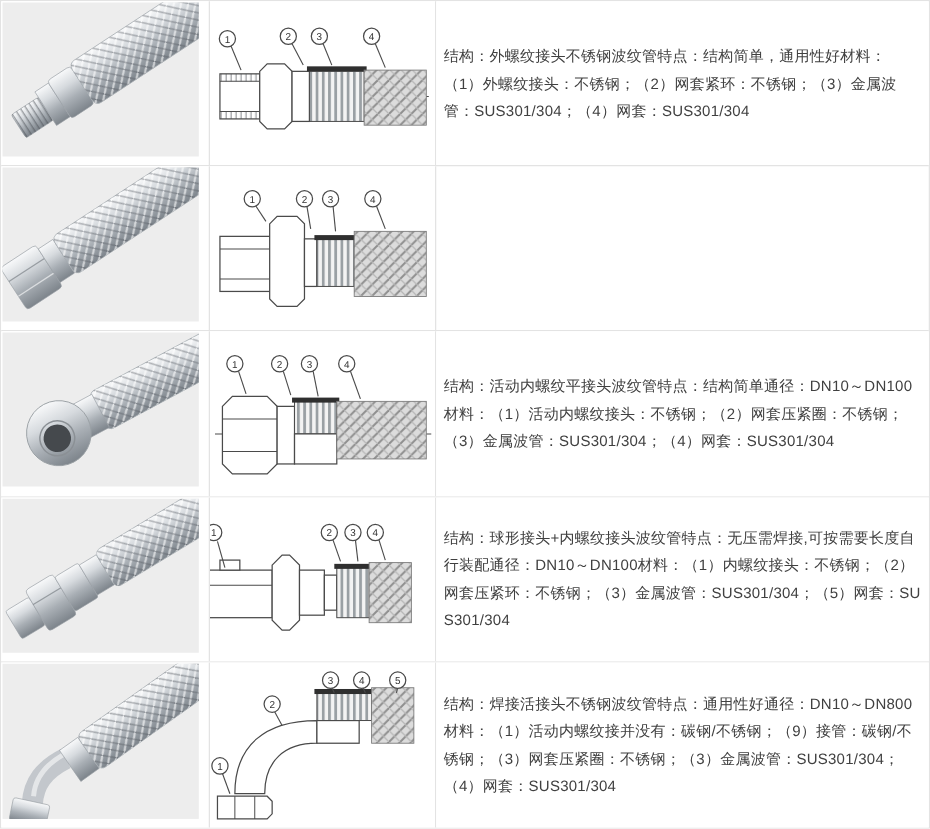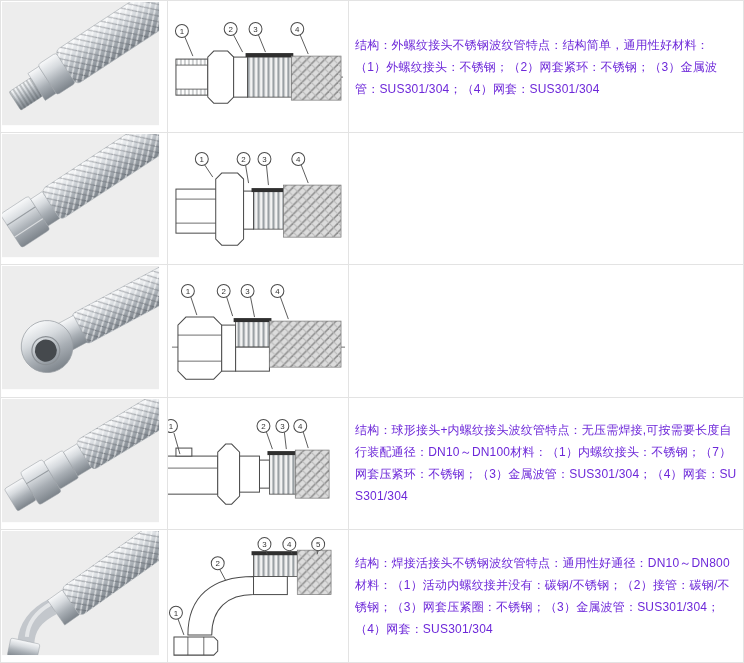--- a/index.html
+++ b/index.html
@@ -14,21 +14,21 @@
     box-sizing:border-box;border-bottom:1px solid #e3e3e3;min-height:0;
   }
   .row:last-child{border-bottom:none;}
   .cell{box-sizing:border-box;min-width:0;min-height:0;overflow:hidden;background:#fff;}
   .cell.photo,.cell.diagram{border-right:1px solid #e3e3e3;}
   .cell svg{display:block;width:100%;height:100%;}
   .cell.text{
     display:flex;align-items:center;padding:4px 6px;
   }
   .desc{
-    font-size:12px;line-height:22px;letter-spacing:0.2px;color:#6d28d9;
+    font-size:12px;line-height:22px;letter-spacing:0.2px;color:#404040;
     word-break:break-all;
   }
   .co-circle{fill:#ffffff;stroke:#4a4a4a;stroke-width:1;}
   .co-line{stroke:#4a4a4a;stroke-width:0.9;}
   .co-num{font-size:8px;fill:#333;}
   .dstroke{fill:#ffffff;stroke:#4a4a4a;stroke-width:1;}
   .dthin{stroke:#4a4a4a;stroke-width:0.8;}
 </style>
 </head>
 <body>
@@ -219,20 +219,23 @@
           <circle class="co-circle" cx="80" cy="26" r="6.5"></circle>
           <text class="co-num" x="80" y="29" text-anchor="middle">3</text>
         </g>
         <g>
           <line class="co-line" x1="113" y1="32" x2="121" y2="54"></line>
           <circle class="co-circle" cx="110" cy="26" r="6.5"></circle>
           <text class="co-num" x="110" y="29" text-anchor="middle">4</text>
         </g>
       </svg>
     </div>
+    <div class="cell text">
+      <div class="desc">结构：活动内螺纹平接头波纹管特点：结构简单通径：DN10～DN100材料：（1）活动内螺纹接头：不锈钢；（2）网套压紧圈：不锈钢；（3）金属波管：SUS301/304；（4）网套：SUS301/304</div>
+    </div>
   </div>
 
   <div class="row">
     <div class="cell photo">
       <svg viewBox="0 0 167 131" preserveAspectRatio="none">
         <clipPath id="pc4">
             <rect x="1" y="1" width="158" height="123"></rect>
           </clipPath>
         <rect x="1" y="1" width="158" height="123" fill="#ededed"></rect>
         <g clip-path="url(#pc4)">
@@ -275,21 +278,21 @@
           <text class="co-num" x="115" y="31" text-anchor="middle">3</text>
         </g>
         <g>
           <line class="co-line" x1="136" y1="34" x2="141" y2="50"></line>
           <circle class="co-circle" cx="133" cy="28" r="6.5"></circle>
           <text class="co-num" x="133" y="31" text-anchor="middle">4</text>
         </g>
       </svg>
     </div>
     <div class="cell text">
-      <div class="desc">结构：球形接头+内螺纹接头波纹管特点：无压需焊接,可按需要长度自行装配通径：DN10～DN100材料：（1）内螺纹接头：不锈钢；（7）网套压紧环：不锈钢；（3）金属波管：SUS301/304；（4）网套：SUS301/304</div>
+      <div class="desc">结构：球形接头+内螺纹接头波纹管特点：无压需焊接,可按需要长度自行装配通径：DN10～DN100材料：（1）内螺纹接头：不锈钢；（2）网套压紧环：不锈钢；（3）金属波管：SUS301/304；（5）网套：SUS301/304</div>
     </div>
   </div>
 
   <div class="row">
     <div class="cell photo">
       <svg viewBox="0 0 167 131" preserveAspectRatio="none">
         <clipPath id="pc5">
             <rect x="1" y="1" width="158" height="123"></rect>
           </clipPath>
         <rect x="1" y="1" width="158" height="123" fill="#ededed"></rect>
@@ -338,17 +341,17 @@
           <text class="co-num" x="122" y="17" text-anchor="middle">4</text>
         </g>
         <g>
           <line class="co-line" x1="151" y1="20" x2="150" y2="24"></line>
           <circle class="co-circle" cx="151" cy="14" r="6.5"></circle>
           <text class="co-num" x="151" y="17" text-anchor="middle">5</text>
         </g>
       </svg>
     </div>
     <div class="cell text">
-      <div class="desc">结构：焊接活接头不锈钢波纹管特点：通用性好通径：DN10～DN800材料：（1）活动内螺纹接并没有：碳钢/不锈钢；（2）接管：碳钢/不锈钢；（3）网套压紧圈：不锈钢；（3）金属波管：SUS301/304；（4）网套：SUS301/304</div>
+      <div class="desc">结构：焊接活接头不锈钢波纹管特点：通用性好通径：DN10～DN800材料：（1）活动内螺纹接并没有：碳钢/不锈钢；（9）接管：碳钢/不锈钢；（3）网套压紧圈：不锈钢；（3）金属波管：SUS301/304；（4）网套：SUS301/304</div>
     </div>
   </div>
 
 </div>
 
 </body></html>

